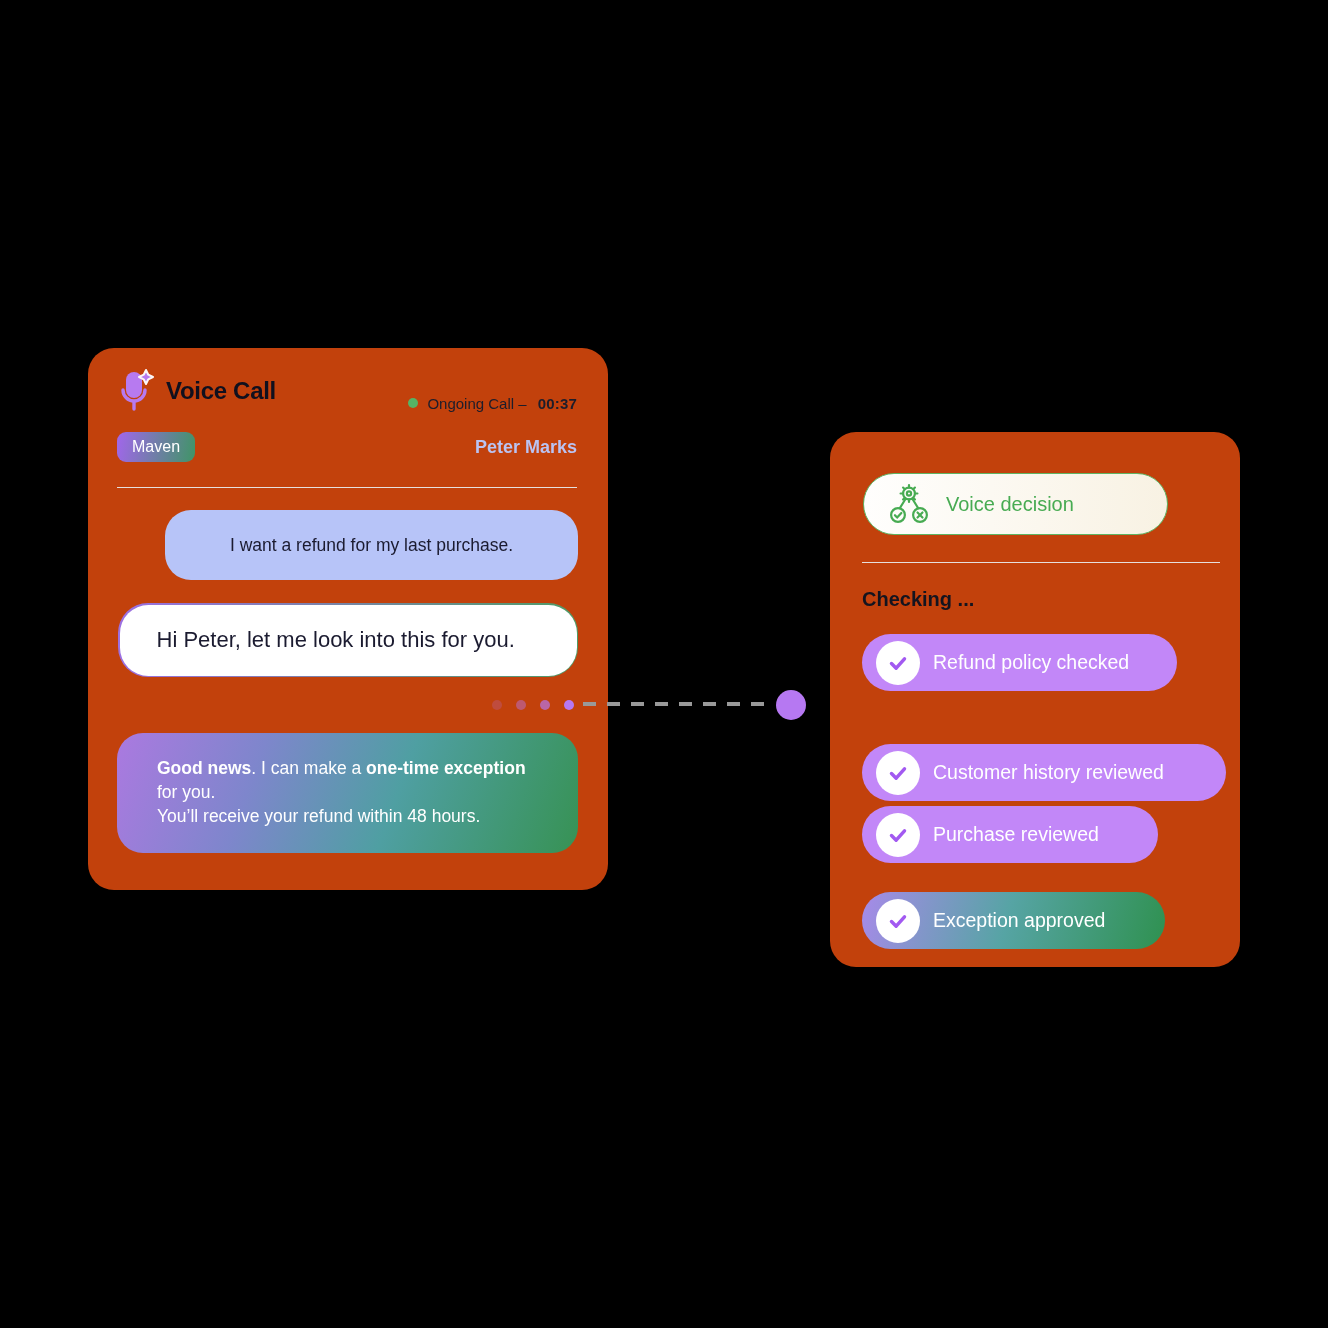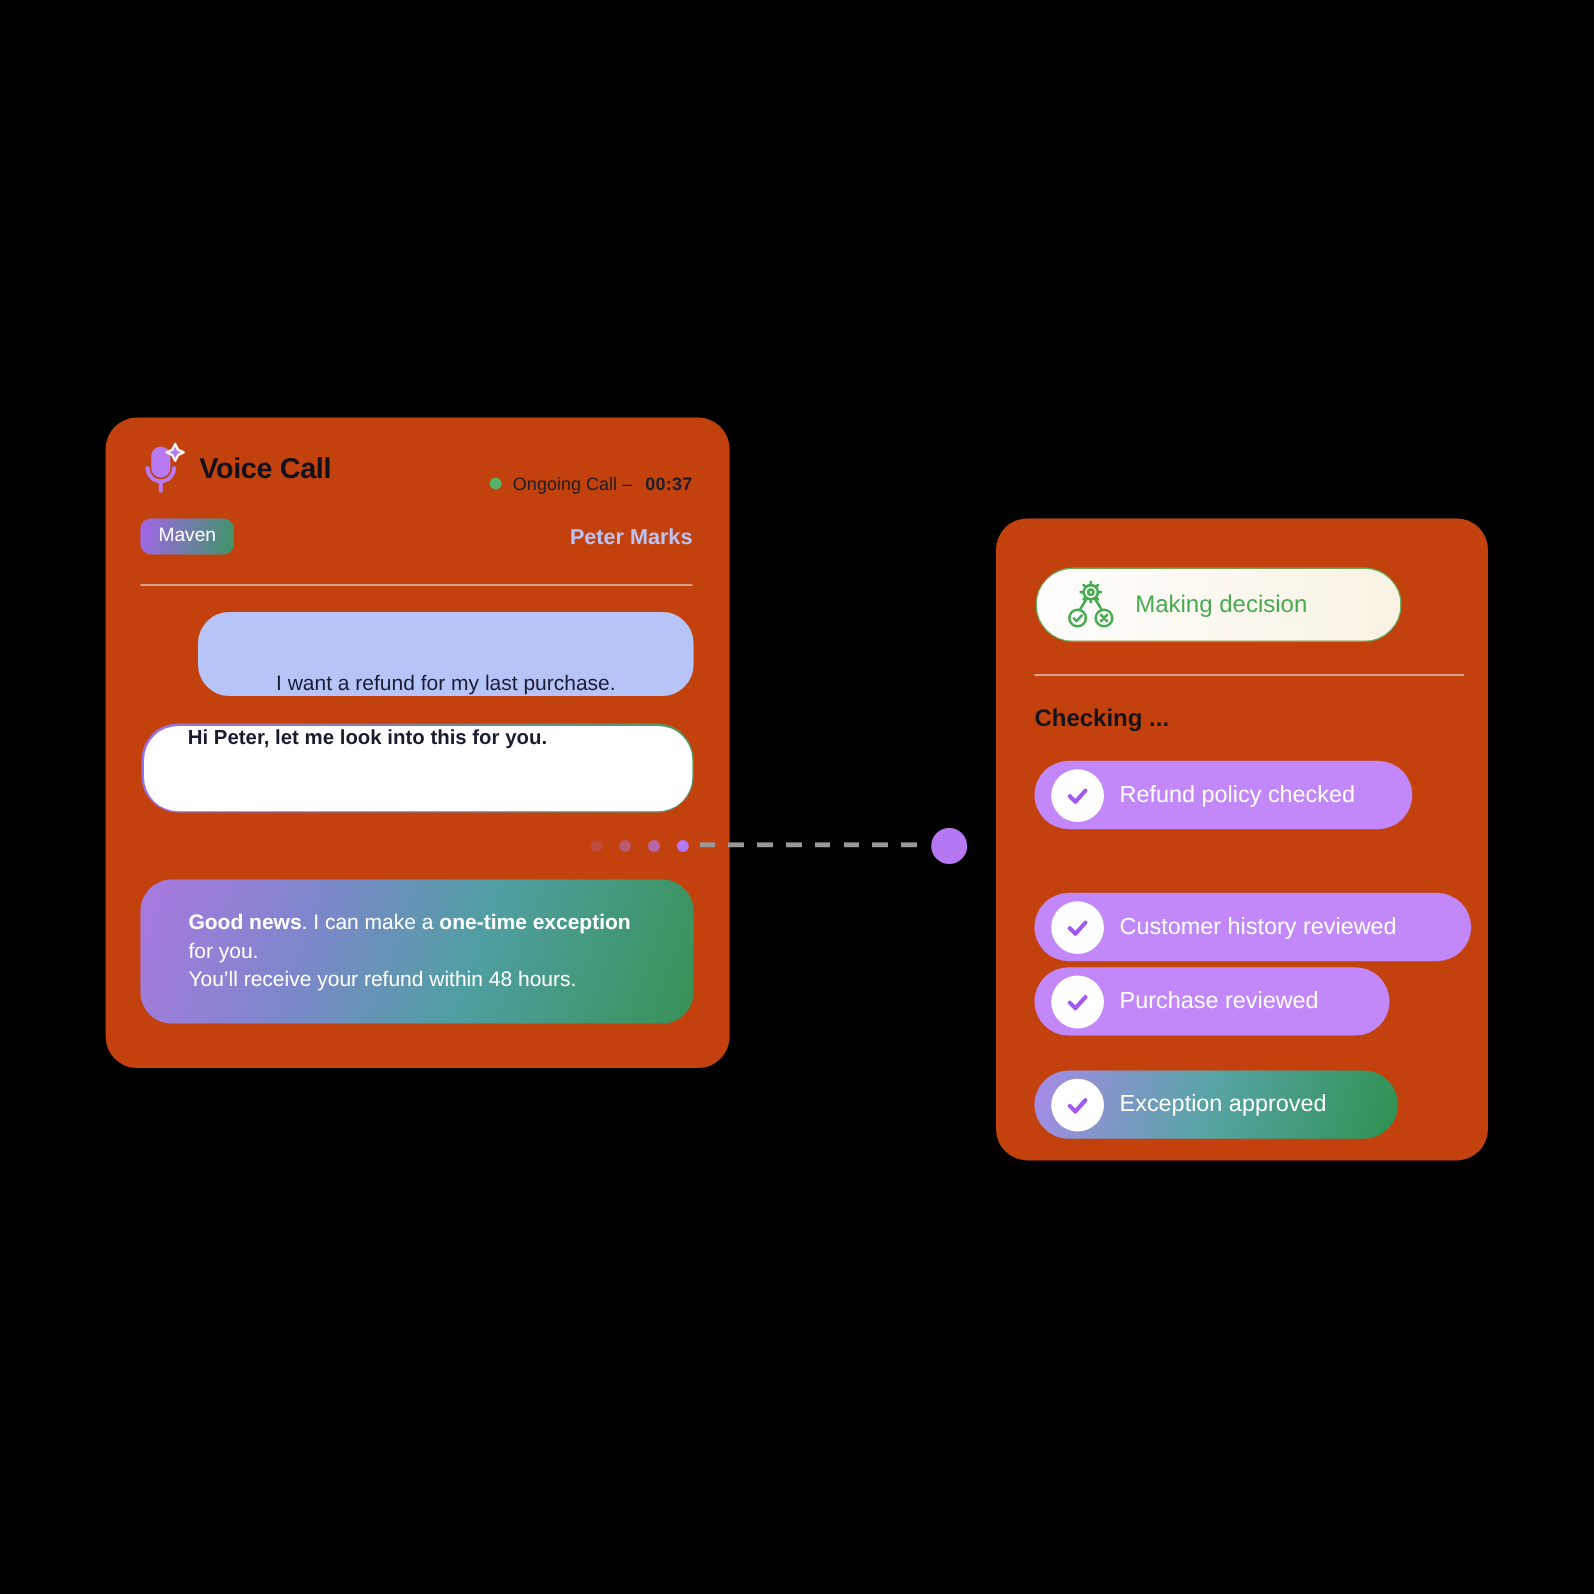--- a/index.html
+++ b/index.html
@@ -25,27 +25,27 @@
     display:flex; align-items:center; justify-content:space-between; }
   .maven-badge { display:inline-flex; align-items:center; height:30px; padding:0 15px;
     border-radius:9px; color:#fff; font-size:16px; font-weight:500;
     background:linear-gradient(100deg,#a266eb 0%,#3f9566 100%); }
   .caller { font-size:18px; font-weight:700; color:#bac3f3; }
 
   .vc-divider { position:absolute; left:29px; right:31px; top:139px; height:1px; background:#e6e0de; }
 
   .bubble { position:absolute; font-size:17.5px; color:#1b1b30; }
   .user-bubble { left:77px; top:162px; width:413px; height:70px; background:#b7c4f8;
-    border-radius:26px; display:flex; align-items:flex-end; justify-content:center; }
+    border-radius:26px; display:flex; align-items:center; justify-content:center; }
 
   .outline-wrap { position:absolute; left:30px; top:255px; width:460px; height:74px;
     border-radius:30px; padding:1.5px;
     background:linear-gradient(90deg,#9c6fe2 0%,#4f9b66 100%); }
   .outline-inner { width:100%; height:100%; background:#fff; border-radius:28.5px;
-    display:flex; padding-left:37px; font-size:17px; color:#1b1b30;font-weight:bold; }
+    display:flex; align-items:center; padding-left:37px; font-size:22px; color:#1b1b30; }
 
   .typing { position:absolute; left:404px; top:352px; display:flex; gap:14px; }
   .typing i { width:10px; height:10px; border-radius:50%; background:#b678f2; display:block; }
   .typing i:nth-child(1){opacity:.22} .typing i:nth-child(2){opacity:.44}
   .typing i:nth-child(3){opacity:.68} .typing i:nth-child(4){opacity:1}
 
   .grad-bubble { left:29px; top:385px; width:461px; height:120px; border-radius:26px;
     background:linear-gradient(110deg,#ab79e0 0%,#7e86cc 30%,#4f9fa2 60%,#379254 100%);
     color:#fff; padding:23px 30px 0 40px; line-height:24px; }
   .grad-bubble b { font-weight:700; }
@@ -145,21 +145,21 @@
           <circle cx="24" cy="12" r="6.2"></circle>
           <circle cx="24" cy="12" r="2.2"></circle>
           <path d="M30.2 12 L32.8 12 M28.4 16.4 L30.2 18.2 M24 18.2 L24 20.8 M19.6 16.4 L17.8 18.2 M17.8 12 L15.2 12 M19.6 7.6 L17.8 5.8 M24 5.8 L24 3.2 M28.4 7.6 L30.2 5.8"></path>
           <path d="M20.5 17.5 L14.5 27.2 M27.5 17.5 L33.5 27.2"></path>
           <circle cx="12.5" cy="34.5" r="7.2"></circle>
           <path d="M9.3 34.8 L11.6 37.2 L16 32.4"></path>
           <circle cx="35.5" cy="34.5" r="7.2"></circle>
           <path d="M32.9 31.9 L38.1 37.1 M38.1 31.9 L32.9 37.1"></path>
         </svg>
       </span>
-      <span class="dp-label">Making decision</span>
+      <span class="dp-label">Voice decision</span>
     </div>
 
     <div class="dc-divider"></div>
 
     <div class="checking">Checking ...</div>
 
     <div class="check-pill cp-1">
       <span class="circle">
         <svg width="26" height="26" viewBox="0 0 24 24">
             <path d="M6 12.5 L10.3 16.8 L18 8.2" stroke="#a259f1" stroke-width="3.2" fill="none" stroke-linecap="round" stroke-linejoin="round"></path>

